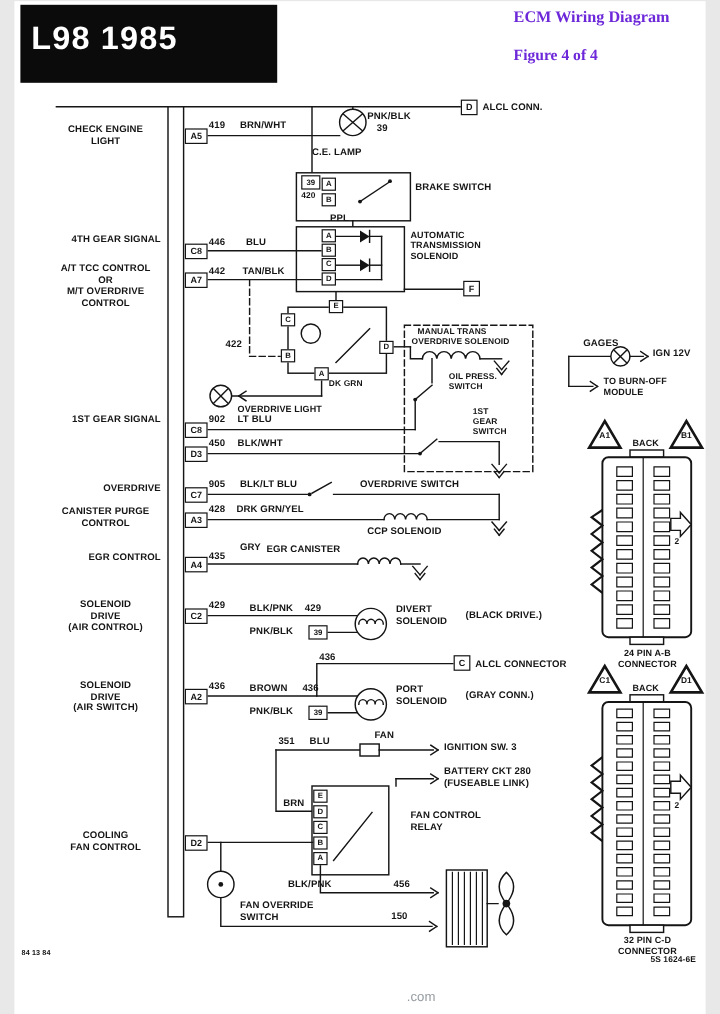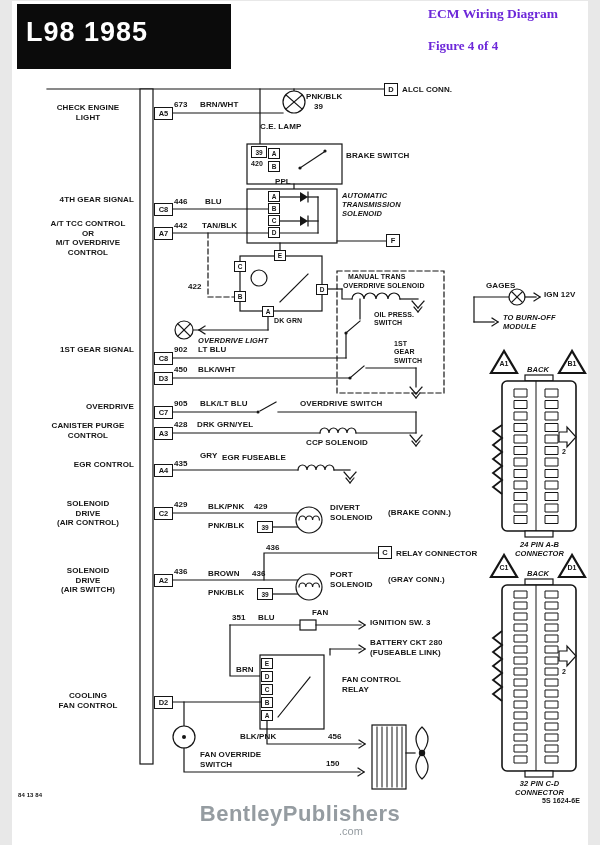--- a/index.html
+++ b/index.html
@@ -1,20 +1,20 @@
 <!DOCTYPE html>
 <html><head>
 <meta charset="utf-8">
 <style>
   html,body{margin:0;padding:0;background:#e8e8e8;}
   .page{position:relative;width:576px;height:845px;background:#ffffff;font-family:"Liberation Sans",sans-serif;overflow:hidden;margin:1px auto;}
   svg.layer{position:absolute;left:0;top:0;}
   .lbl{position:absolute;font-weight:bold;font-size:8px;line-height:1.2;color:#151515;white-space:pre-line;letter-spacing:.1px;}
   .s7{font-size:7px;}
-  .s75{font-size:7.5px;font-style:italic;}
+  .s75{font-size:7.5px;}
   .s6{font-size:6px;}
   .ctr{text-align:center;}
   .rt{text-align:right;}
   .pin{position:absolute;box-sizing:border-box;width:19px;height:13px;border:1.3px solid #151515;background:#fff;font-size:7.5px;font-weight:bold;display:flex;align-items:center;justify-content:center;color:#151515;}
   .sq{position:absolute;box-sizing:border-box;width:12px;height:11px;border:1.2px solid #151515;background:#fff;font-size:6.5px;font-weight:bold;display:flex;align-items:center;justify-content:center;color:#151515;}
   .sq16{width:16px;height:12px;}
   .sq14{width:14px;height:13px;font-size:7.5px;}
   .badge{position:absolute;left:5px;top:3px;width:214px;height:65px;background:#0b0b0b;}
   .badge span{position:absolute;left:9px;top:13px;color:#fff;font-size:27px;font-weight:bold;letter-spacing:1px;font-family:"Liberation Sans",sans-serif;}
   .hdr{position:absolute;font-weight:bold;color:#6d28d9;font-family:Liberation Serif, serif;}
@@ -238,21 +238,21 @@
 (AIR CONTROL)</div>
 <div class="pin" style="left:142px;top:506px">C2</div>
 <div class="lbl ctr" style="left:30px;top:565px;width:92px">SOLENOID
 DRIVE
 (AIR SWITCH)</div>
 <div class="pin" style="left:142px;top:573px">A2</div>
 <div class="lbl ctr" style="left:30px;top:690px;width:92px">COOLING
 FAN CONTROL</div>
 <div class="pin" style="left:142px;top:695px">D2</div>
 
-<div class="lbl" style="left:162px;top:99px">673</div>
+<div class="lbl" style="left:162px;top:99px">419</div>
 <div class="lbl" style="left:188px;top:99px">BRN/WHT</div>
 <div class="lbl" style="left:294px;top:91px">PNK/BLK</div>
 <div class="lbl" style="left:302px;top:101px">39</div>
 <div class="lbl" style="left:248px;top:121px">C.E. LAMP</div>
 <div class="sq sq14" style="left:372px;top:82px">D</div>
 <div class="lbl" style="left:390px;top:84px">ALCL CONN.</div>
 
 <div class="sq sq16" style="left:239px;top:145px">39</div>
 <div class="lbl s7" style="left:239px;top:159px">420</div>
 <div class="sq" style="left:256px;top:147px">A</div>
@@ -294,36 +294,36 @@
 <div class="lbl" style="left:186px;top:344px">LT BLU</div>
 <div class="lbl" style="left:162px;top:364px">450</div>
 <div class="lbl" style="left:186px;top:364px">BLK/WHT</div>
 <div class="lbl" style="left:162px;top:398px">905</div>
 <div class="lbl" style="left:188px;top:398px">BLK/LT BLU</div>
 <div class="lbl" style="left:288px;top:398px">OVERDRIVE SWITCH</div>
 
 <div class="lbl" style="left:162px;top:419px">428</div>
 <div class="lbl" style="left:185px;top:419px">DRK GRN/YEL</div>
 <div class="lbl" style="left:294px;top:437px">CCP SOLENOID</div>
-<div class="lbl" style="left:210px;top:452px">EGR FUSEABLE</div>
+<div class="lbl" style="left:210px;top:452px">EGR CANISTER</div>
 <div class="lbl" style="left:162px;top:458px">435</div>
 <div class="lbl" style="left:188px;top:450px">GRY</div>
 
 <div class="lbl" style="left:162px;top:499px">429</div>
 <div class="lbl" style="left:196px;top:501px">BLK/PNK</div>
 <div class="lbl" style="left:242px;top:501px">429</div>
 <div class="lbl" style="left:196px;top:520px">PNK/BLK</div>
 <div class="sq sq16" style="left:245px;top:520px">39</div>
 <div class="lbl" style="left:318px;top:502px">DIVERT
 SOLENOID</div>
-<div class="lbl" style="left:376px;top:507px">(BRAKE CONN.)</div>
+<div class="lbl" style="left:376px;top:507px">(BLACK DRIVE.)</div>
 
 <div class="lbl" style="left:254px;top:542px">436</div>
 <div class="sq sq14" style="left:366px;top:545px">C</div>
-<div class="lbl" style="left:384px;top:548px">RELAY CONNECTOR</div>
+<div class="lbl" style="left:384px;top:548px">ALCL CONNECTOR</div>
 
 <div class="lbl" style="left:162px;top:566px">436</div>
 <div class="lbl" style="left:196px;top:568px">BROWN</div>
 <div class="lbl" style="left:240px;top:568px">436</div>
 <div class="lbl" style="left:196px;top:587px">PNK/BLK</div>
 <div class="sq sq16" style="left:245px;top:587px">39</div>
 <div class="lbl" style="left:318px;top:569px">PORT
 SOLENOID</div>
 <div class="lbl" style="left:376px;top:574px">(GRAY CONN.)</div>
 
@@ -360,16 +360,15 @@
 
 <div class="lbl ctr s7" style="left:484px;top:563px;width:16px">C1</div>
 <div class="lbl ctr s7" style="left:552px;top:563px;width:16px">D1</div>
 <div class="lbl s75" style="left:515px;top:568px">BACK</div>
 <div class="lbl s7" style="left:550px;top:667px">2</div>
 <div class="lbl ctr s75" style="left:480px;top:778px;width:95px">32 PIN C-D
 CONNECTOR</div>
 
 <div class="lbl s7" style="left:530px;top:796px">5S 1624-6E</div>
 <div class="lbl s6" style="left:6px;top:791px">84 13 84</div>
-<div class="brand">BentleyPublishers</div>
 <div class="brandcom">.com</div>
 
 </div>
 
 </body></html>

